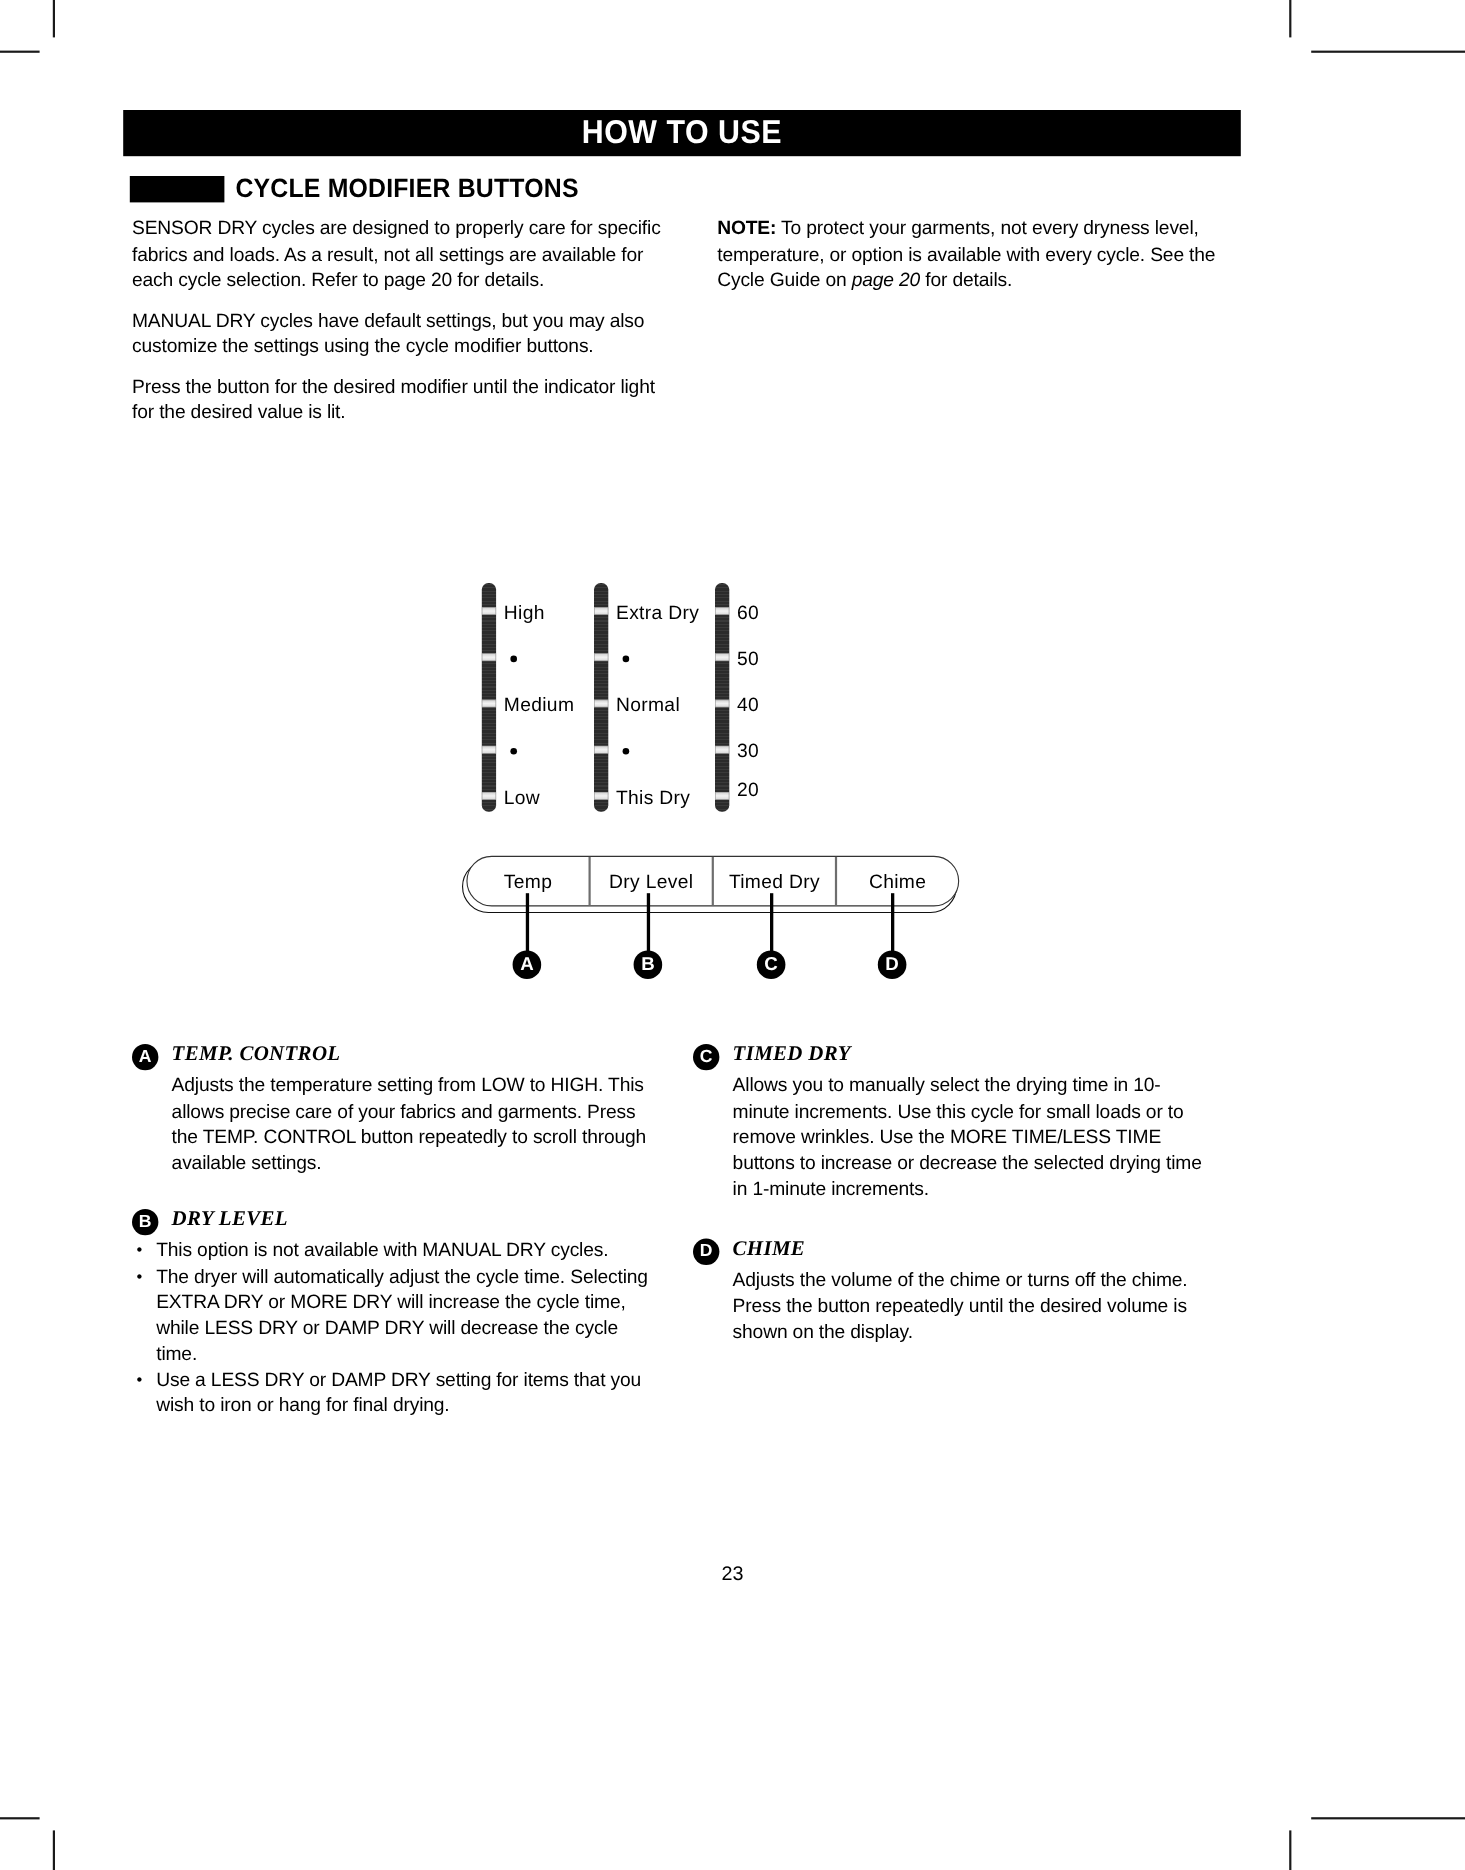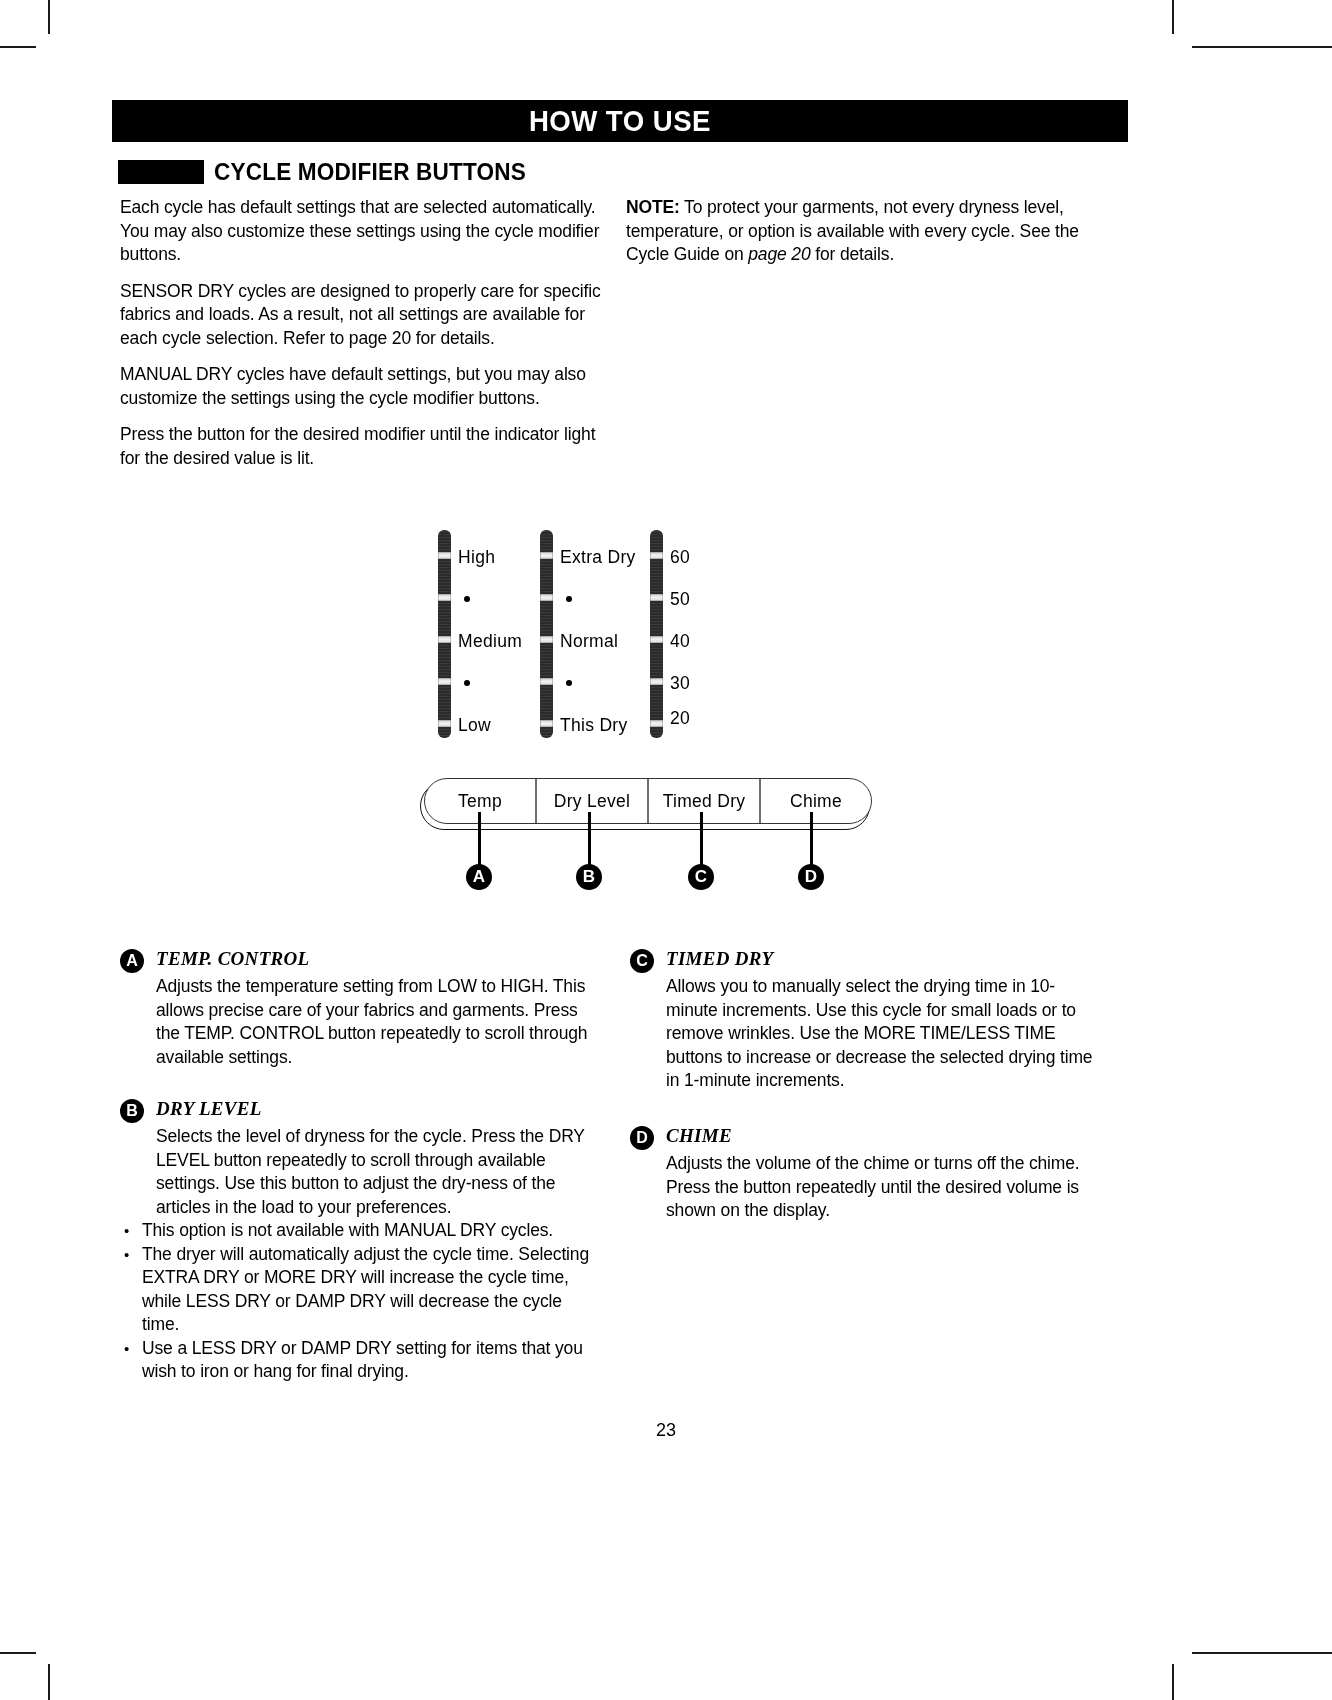--- a/index.html
+++ b/index.html
@@ -66,21 +66,21 @@
   }
 
   
   .col-left {
     position: absolute;
     left: 120px; top: 196px;
     width: 488px;
   }
   .col-right {
     position: absolute;
-    left: 626px; top: 196px;
+    left: 652px; top: 196px;
     width: 500px;
   }
   .para {
     font-size: 17.5px;
     line-height: 23.5px;
     margin: 0 0 13px 0;
     letter-spacing: -0.15px;
   }
   .para b { font-weight: bold; }
   .para i { font-style: italic; }
@@ -269,21 +269,20 @@
 <div class="header-band">
   <div class="header-band-title">HOW TO USE</div>
 </div>
 
 <div class="section-head">
   <div class="section-swatch"></div>
   <div class="section-title">CYCLE MODIFIER BUTTONS</div>
 </div>
 
 <div class="col-left">
-  <p class="para">Each cycle has default settings that are selected automatically. You may also customize these settings using the cycle modifier buttons.</p>
   <p class="para">SENSOR DRY cycles are designed to properly care for specific fabrics and loads.  As a result, not all settings are available for each cycle selection.  Refer to page 20 for details.</p>
   <p class="para">MANUAL DRY cycles have default settings, but you may also customize the settings using the cycle modifier buttons.</p>
   <p class="para">Press the button for the desired modifier until the indicator light for the desired value is lit.</p>
 </div>
 
 <div class="col-right">
   <p class="para"><b>NOTE:</b><span> To protect your garments, not every dryness level, temperature, or option is available with every cycle. See the Cycle Guide on </span><i>page 20</i><span> for details.</span></p>
 </div>
 
 <div class="diagram">
@@ -359,21 +358,20 @@
     <div class="desc-title">TEMP. CONTROL</div>
   </div>
   <div class="desc-body">Adjusts the temperature setting from LOW to HIGH. This allows precise care of your fabrics and garments. Press the TEMP. CONTROL button repeatedly to scroll through available settings.</div>
 </div>
 
 <div class="desc-block" style="left:120px; top:1098px;">
   <div class="desc-head">
     <div class="badge">B</div>
     <div class="desc-title">DRY LEVEL</div>
   </div>
-  <div class="desc-body">Selects the level of dryness for the cycle. Press the DRY LEVEL button repeatedly to scroll through available settings. Use this button to adjust the dry-ness of the articles in the load to your preferences.</div>
   <ul class="bullets desc-body" style="margin-top:0px">
     <li>This option is not available with MANUAL DRY cycles.</li>
     <li>The dryer will automatically adjust the cycle time. Selecting EXTRA DRY or MORE DRY will increase the cycle time, while LESS DRY or DAMP DRY will decrease the cycle time.</li>
     <li>Use a LESS DRY or DAMP DRY setting for items that you wish to iron or hang for final drying.</li>
   </ul>
 </div>
 
 <div class="desc-block" style="left:630px; top:948px;">
   <div class="desc-head">
     <div class="badge">C</div>

